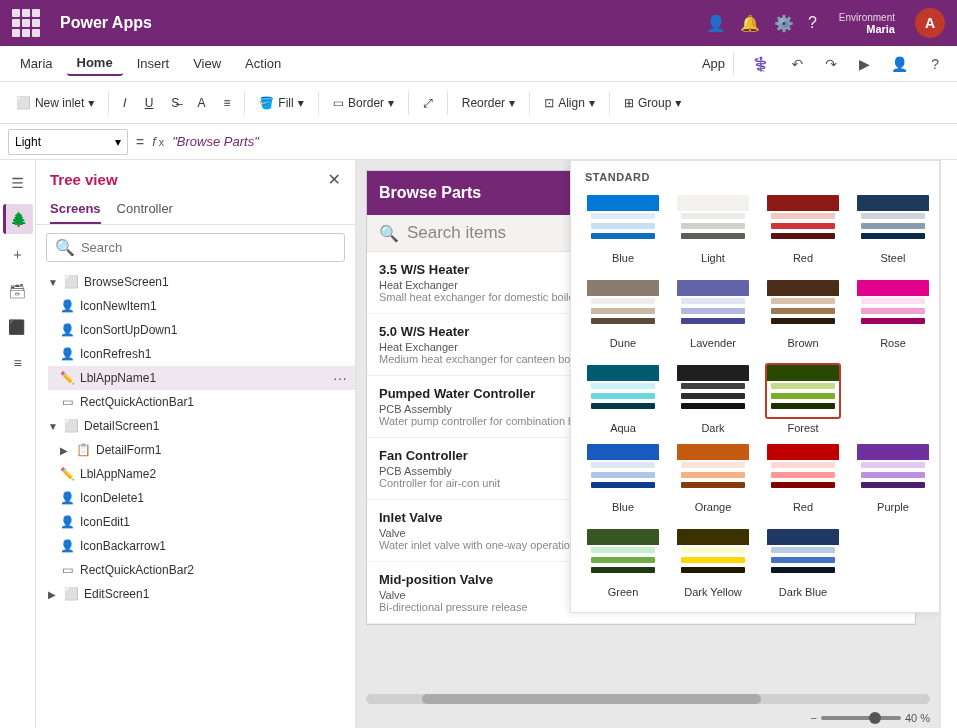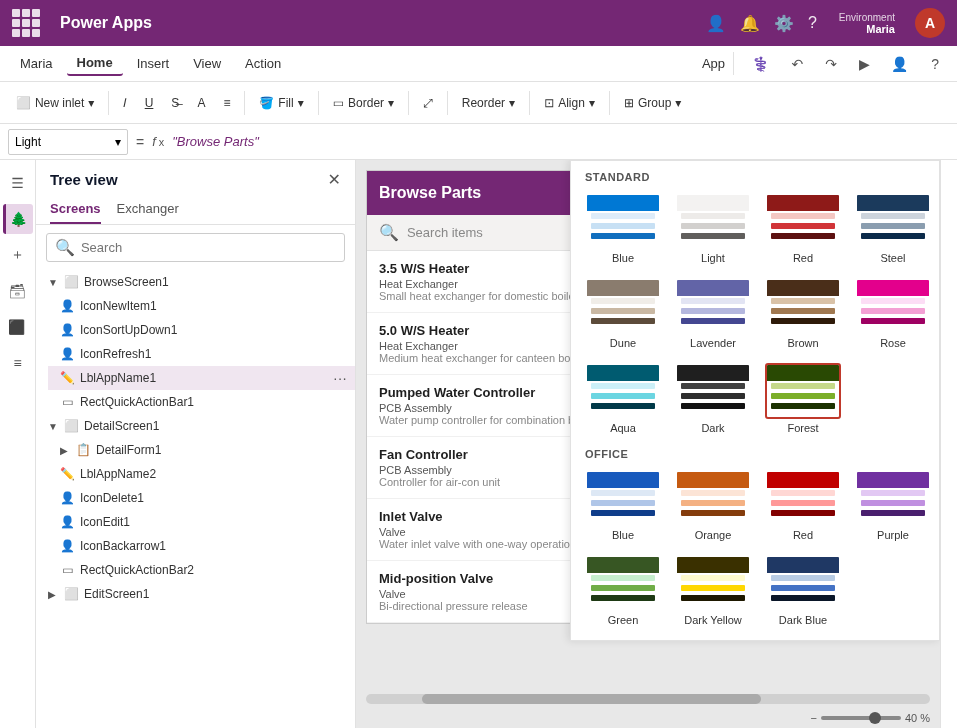--- a/index.html
+++ b/index.html
@@ -126,21 +126,21 @@
       border-right: 1px solid #e1e1e1;
       display: flex;
       flex-direction: column;
     }
     .tree-header {
       display: flex;
       align-items: center;
       justify-content: space-between;
       padding: 10px 14px 6px;
     }
-    .tree-title { font-size: 15px; font-weight: 600; color: #0f172a; }
+    .tree-title { font-size: 15px; font-weight: 600; color: #be185d; }
     .tree-close { cursor: pointer; color: #555; font-size: 16px; }
     .tree-tabs {
       display: flex;
       padding: 0 14px;
       border-bottom: 1px solid #e1e1e1;
       gap: 16px;
     }
     .tree-tab {
       padding: 6px 0;
       font-size: 13px;
@@ -210,21 +210,21 @@
     .browse-header-icon { color: white; font-size: 16px; cursor: pointer; }
     .browse-search {
       background: #f3f2f1;
       padding: 8px 12px;
       display: flex;
       align-items: center;
       gap: 8px;
       border-bottom: 1px solid #e1e1e1;
     }
     .browse-search-icon { color: #555; }
-    .browse-search-text { color: #888; font-size: 13px; }
+    .browse-search-text { color: #888; font-size: 17px; }
     .browse-list { overflow-y: auto; }
     .browse-item {
       padding: 10px 12px;
       border-bottom: 1px solid #f0f0f0;
       cursor: pointer;
     }
     .browse-item-name { font-size: 13px; font-weight: 600; color: #1f1f1f; }
     .browse-item-sub { font-size: 11px; color: #555; margin-top: 2px; }
     .browse-item-desc { font-size: 11px; color: #888; }
     .zoom-bar {
@@ -422,21 +422,21 @@
     <div class="sidebar-icon-btn">≡</div>
   </div>
 
   <div class="tree-panel">
     <div class="tree-header">
       <span class="tree-title">Tree view</span>
       <span class="tree-close">✕</span>
     </div>
     <div class="tree-tabs">
       <span class="tree-tab active">Screens</span>
-      <span class="tree-tab">Exchanger</span>
+      <span class="tree-tab">Controller</span>
     </div>
     <div class="tree-search">
       <span>🔍</span>
       <input type="text" placeholder="Search" style="">
     </div>
     <div class="tree-list">
 
       <div class="tree-item">
         <span class="expand-arrow">▼</span>
         <span class="item-icon">⬜</span>
@@ -656,21 +656,20 @@
           <div class="theme-item">
             <div class="theme-preview selected" style="flex-direction: column;">
               <div class="tp-header" style="background: rgb(41, 73, 3);"></div>
               <div class="tp-row" style="background: rgb(197, 217, 138);"></div>
               <div class="tp-row" style="background: rgb(123, 174, 41);"></div>
               <div class="tp-row" style="background: rgb(27, 50, 0);"></div>
             </div>
             <div class="theme-label">Forest</div>
           </div>
         </div>
-        <div class="theme-section-title">OFFICE</div>
         <div class="theme-grid">
           <div class="theme-item">
             <div class="theme-preview" style="flex-direction: column;">
               <div class="tp-header" style="background: rgb(24, 90, 189);"></div>
               <div class="tp-row" style="background: rgb(221, 232, 245);"></div>
               <div class="tp-row" style="background: rgb(176, 198, 232);"></div>
               <div class="tp-row" style="background: rgb(15, 61, 138);"></div>
             </div>
             <div class="theme-label">Blue</div>
           </div>

